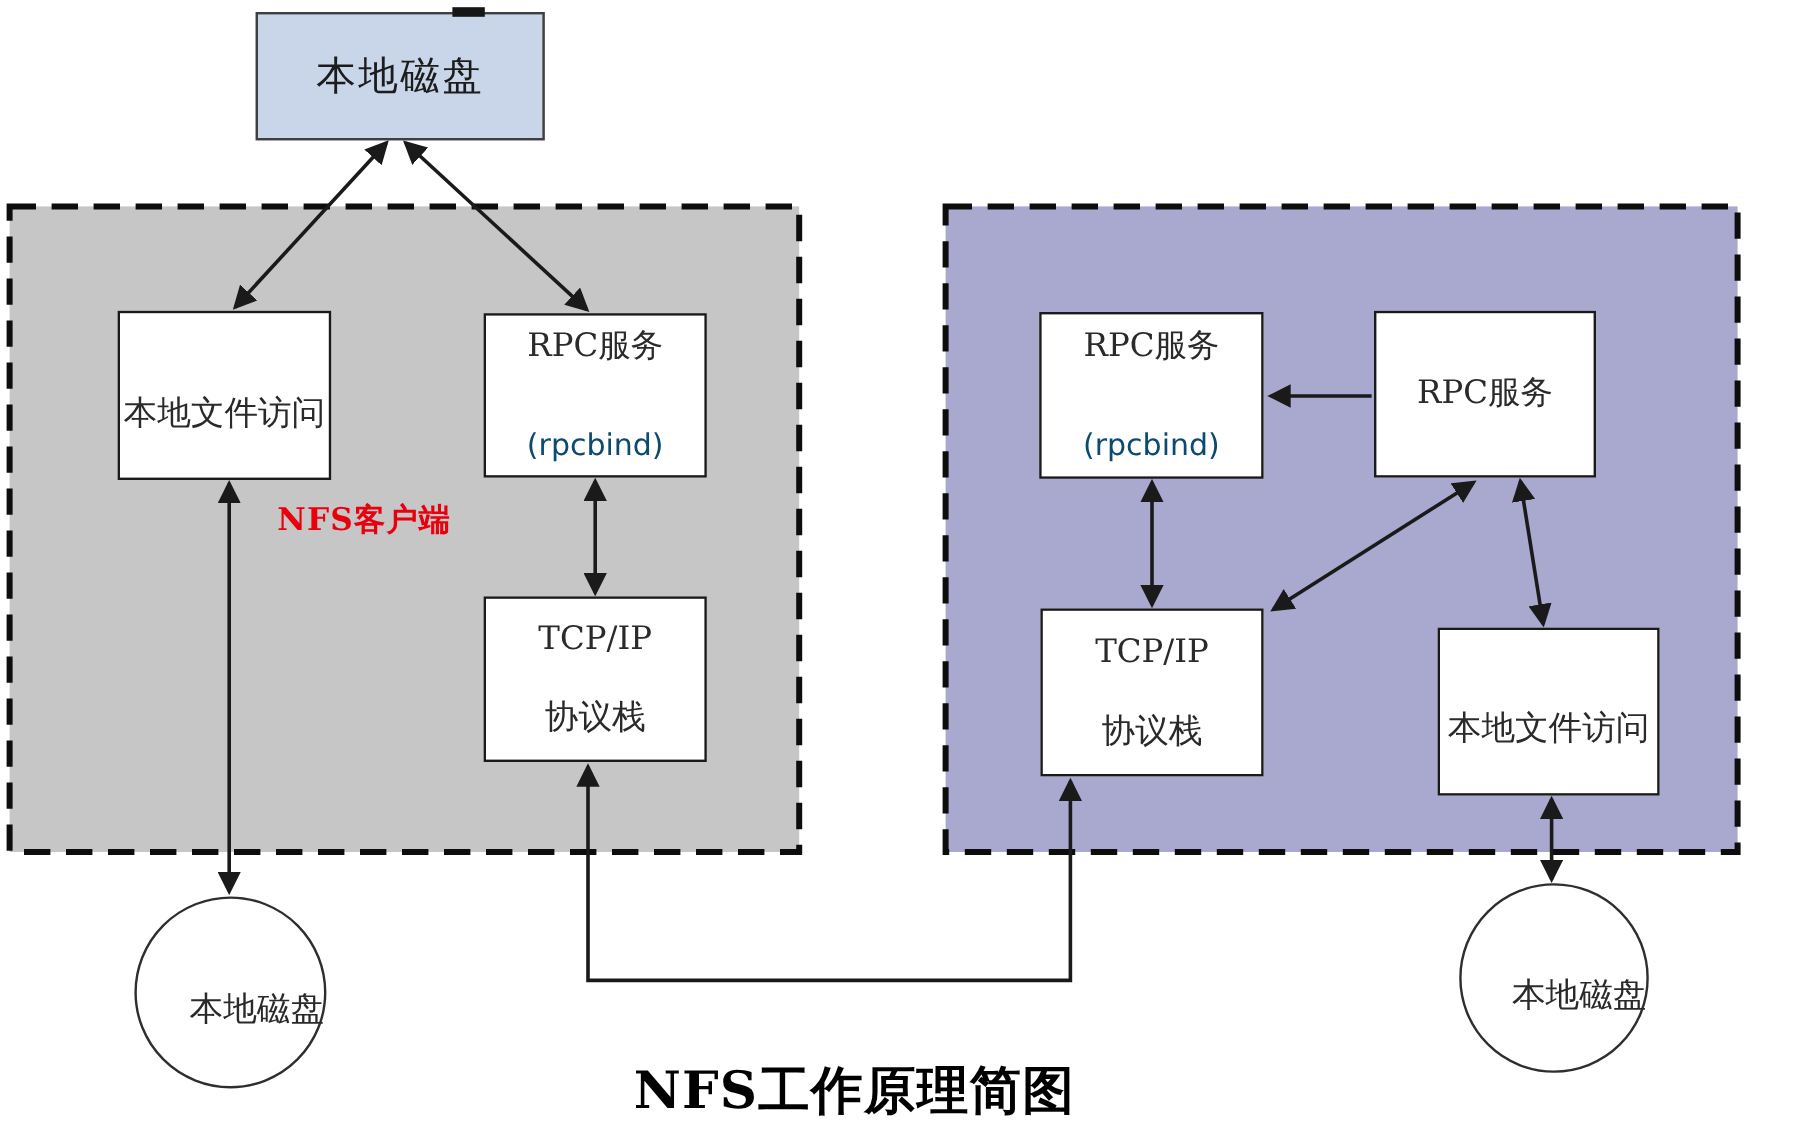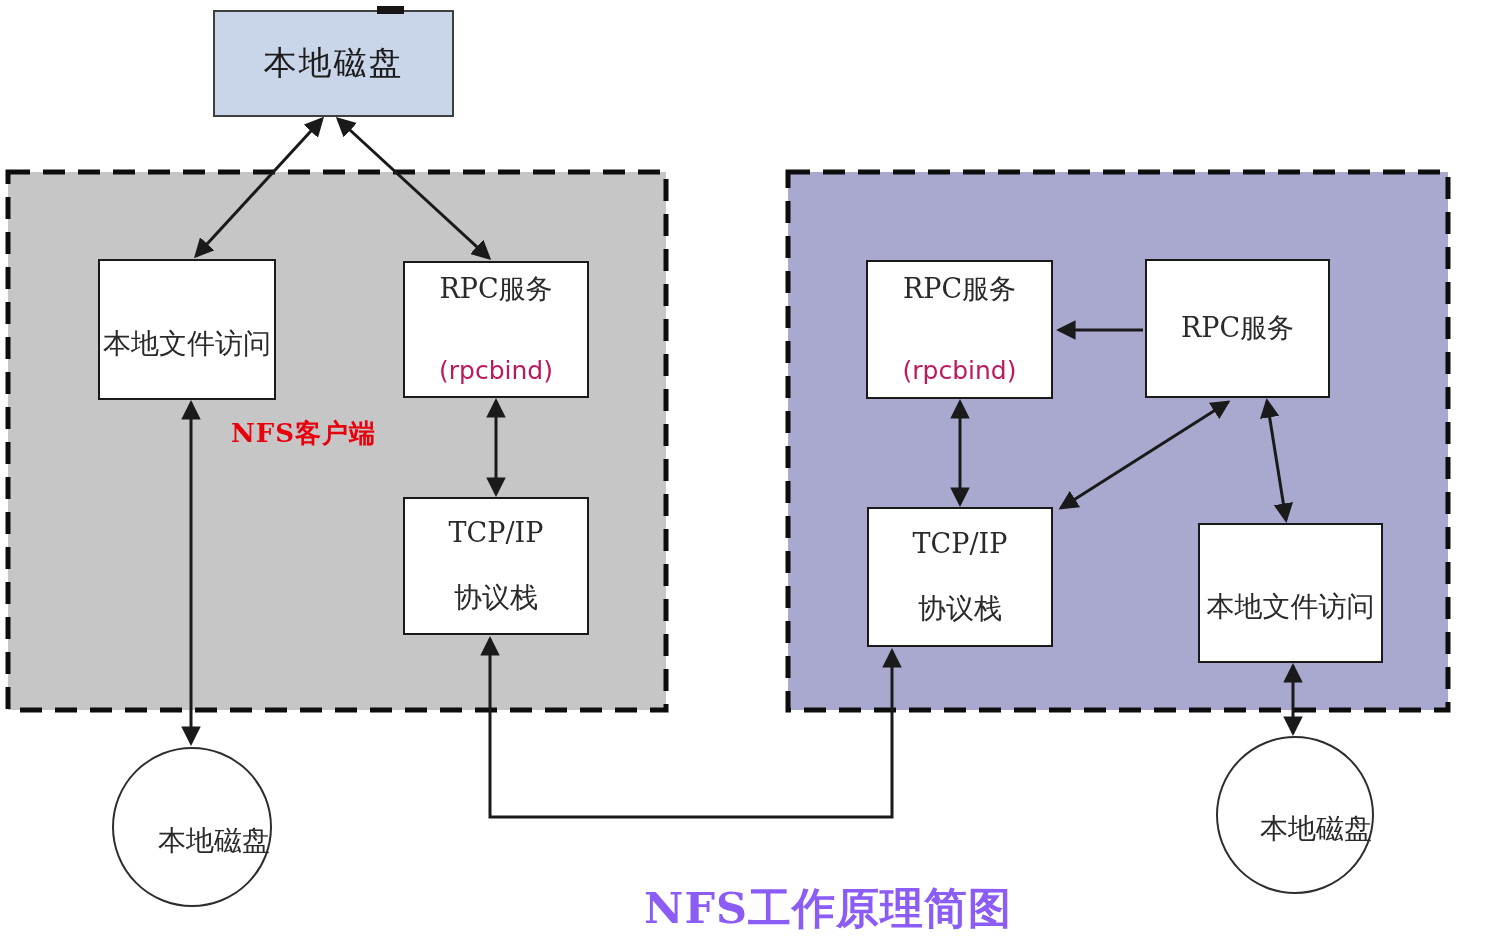--- a/index.html
+++ b/index.html
@@ -8,33 +8,33 @@
     font-family:"DejaVu Serif", serif;overflow:hidden;
   }
   .layer{position:absolute;left:0;top:0;pointer-events:none;}
   .node{
     position:absolute;background:#ffffff;border:2px solid #1a1a1a;
     display:flex;flex-direction:column;align-items:center;justify-content:center;
     text-align:center;color:#2a2a2a;line-height:1.35;
   }
   .node .zh{font-size:28px;margin-top:28px;}
   .node .latin-serif{font-size:27px;}
-  .node .sans{font-family:"DejaVu Sans", sans-serif;font-size:25px;color:#be185d;margin-top:47px;}
+  .node .sans{font-family:"DejaVu Sans", sans-serif;font-size:25px;color:#0c4a6e;margin-top:47px;}
   .user-process{
     background:#c9d5e8;border:2px solid #3f3f3f;font-size:33px;
     letter-spacing:2px;color:#1c1c1c;
   }
   .circle{border-radius:50%;border:2px solid #2e2e2e;align-items:flex-end;}
   .region-label{
     position:absolute;color:#e8000d;font-weight:bold;font-size:26px;
     letter-spacing:1px;white-space:nowrap;text-align:right;
   }
   .diagram-title{
-    position:absolute;left:412px;top:880px;width:600px;text-align:right;
-    font-size:43px;font-weight:bold;color:#8b5cf6;letter-spacing:1px;
+    position:absolute;left:412px;top:880px;width:600px;text-align:center;
+    font-size:43px;font-weight:bold;color:#000000;letter-spacing:1px;
   }
   .notch{position:absolute;left:377px;top:6px;width:27px;height:8px;background:#161616;}
 </style>
 </head>
 <body>
 
 <div class="canvas">
 
   <svg class="layer" width="1498" height="949">
     <rect x="8" y="172" width="658" height="538" fill="#c6c6c6" stroke="#0d0d0d" stroke-width="5" stroke-dasharray="22 13"></rect>

